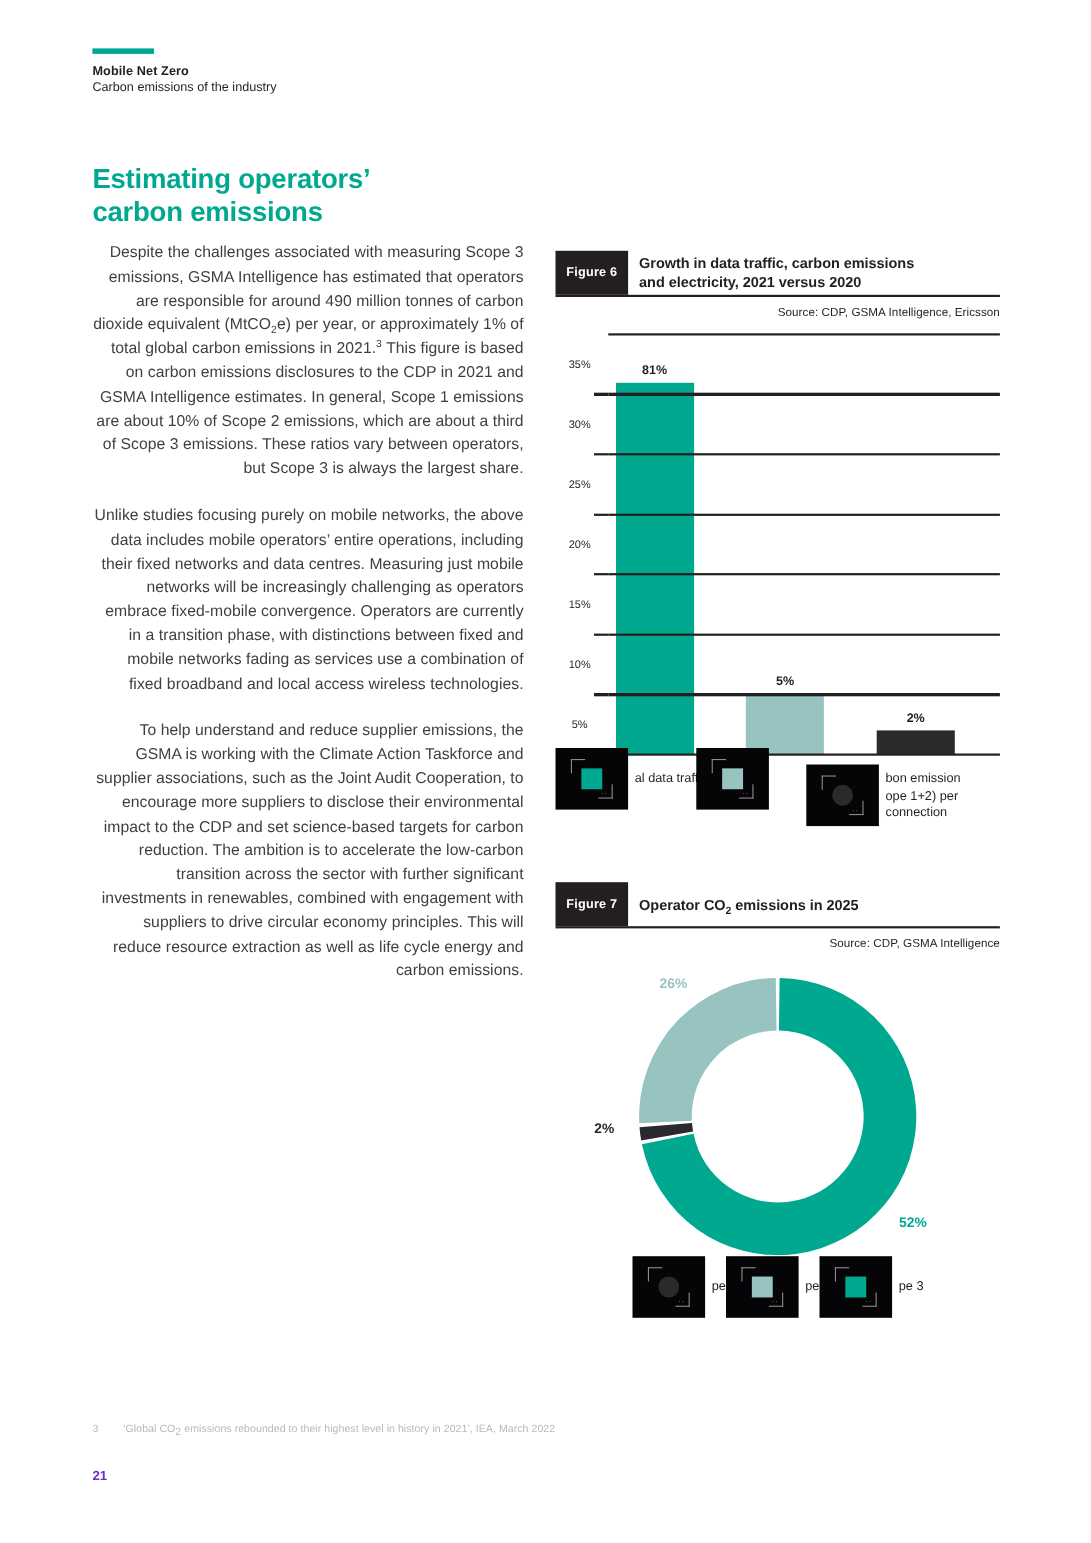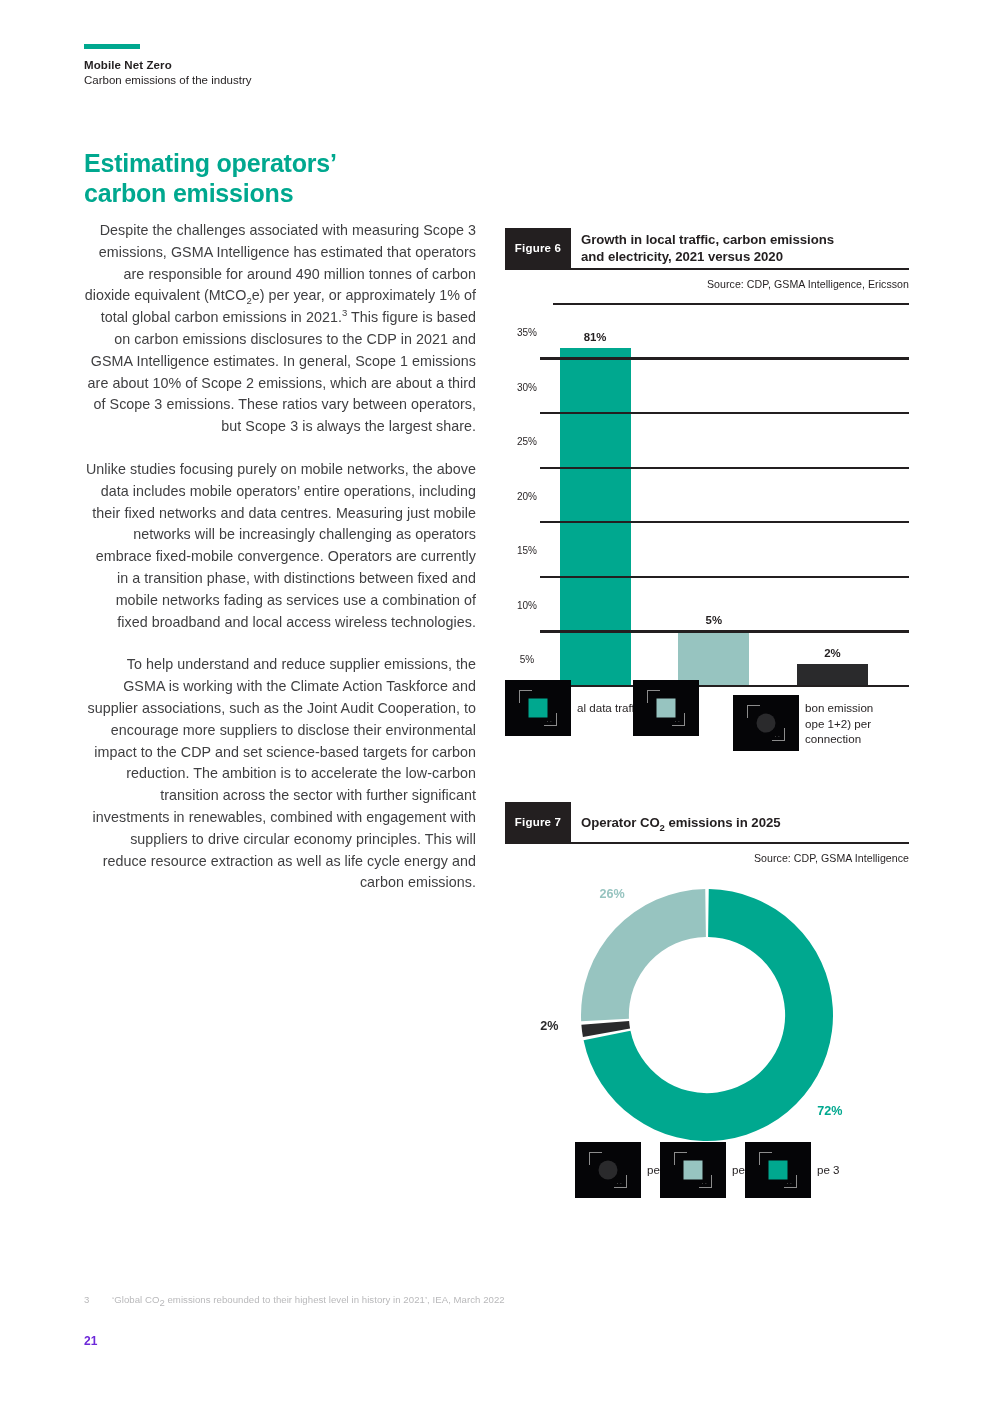--- a/index.html
+++ b/index.html
@@ -139,21 +139,21 @@
   <div class="body-col">
     <p><span>Despite the challenges associated with measuring Scope 3 emissions, GSMA Intelligence has estimated that operators are responsible for around 490 million tonnes of carbon dioxide equivalent (MtCO</span><sub>2</sub><span>e) per year, or approximately 1% of total global carbon emissions in 2021.</span><sup>3</sup><span> This figure is based on carbon emissions disclosures to the CDP in 2021 and GSMA Intelligence estimates. In general, Scope 1 emissions are about 10% of Scope 2 emissions, which are about a third of Scope 3 emissions. These ratios vary between operators, but Scope 3 is always the largest share.</span></p>
     <p>Unlike studies focusing purely on mobile networks, the above data includes mobile operators’ entire operations, including their fixed networks and data centres. Measuring just mobile networks will be increasingly challenging as operators embrace fixed-mobile convergence. Operators are currently in a transition phase, with distinctions between fixed and mobile networks fading as services use a combination of fixed broadband and local access wireless technologies.</p>
     <p>To help understand and reduce supplier emissions, the GSMA is working with the Climate Action Taskforce and supplier associations, such as the Joint Audit Cooperation, to encourage more suppliers to disclose their environmental impact to the CDP and set science-based targets for carbon reduction. The ambition is to accelerate the low-carbon transition across the sector with further significant investments in renewables, combined with engagement with suppliers to drive circular economy principles. This will reduce resource extraction as well as life cycle energy and carbon emissions.</p>
   </div>
 
   <div class="figure" id="figure6">
     <div class="fig-head">
       <div class="fig-badge">Figure 6</div>
       <div class="fig-title">
-        <span>Growth in local traffic, carbon emissions</span>
+        <span>Growth in data traffic, carbon emissions</span>
         <span>and electricity, 2021 versus 2020</span>
       </div>
     </div>
     <div class="fig-rule"></div>
     <div class="fig-source">Source: CDP, GSMA Intelligence, Ericsson</div>
 
     <div class="bar-chart">
       <div class="yaxis" id="y-axis">
           <div class="ytick" style="top: 382px;">0%</div>
           <div class="ytick" style="top: 327.429px;">5%</div>
@@ -241,21 +241,21 @@
     <div class="fig-source">Source: CDP, GSMA Intelligence</div>
 
     <div class="donut-wrap">
       <svg class="donut" width="268" height="262" viewBox="0 0 268 262" id="donut-svg">
           <path d="M 135.75923472273232 5.012281974827673 A 126 126 0 1 1 10.57351855048266 156.3358180643916 L 57.475581501299246 146.70820719992278 A 78.12 78.12 0 1 0 135.09072552809403 52.887614824393154 Z" fill="#00a88f"></path>
           <path d="M 9.914223120461784 152.8796703860332 A 126 126 0 0 1 8.37135321940805 140.66659754397924 L 56.11023899603299 136.99329047726712 A 78.12 78.12 0 0 0 57.0668183346863 144.56539563934058 Z" fill="#2a2a2c"></path>
           <path d="M 8.150426694979316 137.15507099424735 A 126 126 0 0 1 132.24076527726768 5.012281974827673 L 132.90927447190595 52.887614824393154 A 78.12 78.12 0 0 0 55.97326455088718 134.81614401643336 Z" fill="#97c4c0"></path>
         </svg>
       <div class="donut-lab" id="lab-26" style="left: 107.188px; top: 13.6463px; transform: translate(-50%, -50%); color: rgb(151, 196, 192);">26%</div>
       <div class="donut-lab" id="lab-2" style="left: 44.3849px; top: 146.022px; transform: translate(-50%, -50%); color: rgb(42, 42, 44);">2%</div>
-      <div class="donut-lab" id="lab-72" style="left: 324.93px; top: 231.043px; transform: translate(-50%, -50%); color: rgb(0, 168, 143);">72%</div>
+      <div class="donut-lab" id="lab-72" style="left: 324.93px; top: 231.043px; transform: translate(-50%, -50%); color: rgb(0, 168, 143);">52%</div>
     </div>
 
     <div class="legend">
       <div class="legend-item" style="left:70px;top:0;">
         <div class="thumb">
           <div class="frame">
             <div class="sw round" style="background:#2a2a2c;"></div>
             <div class="dots">..</div>
           </div>
         </div>

